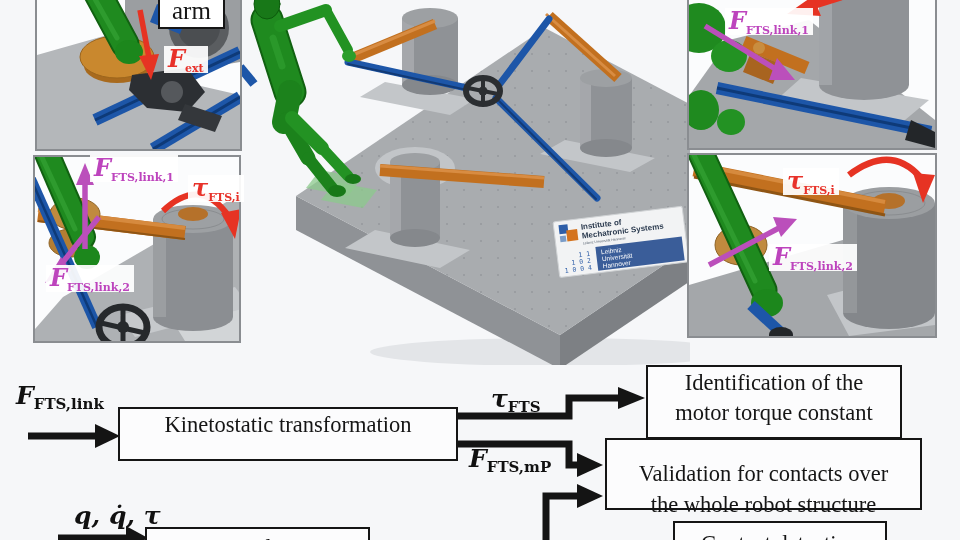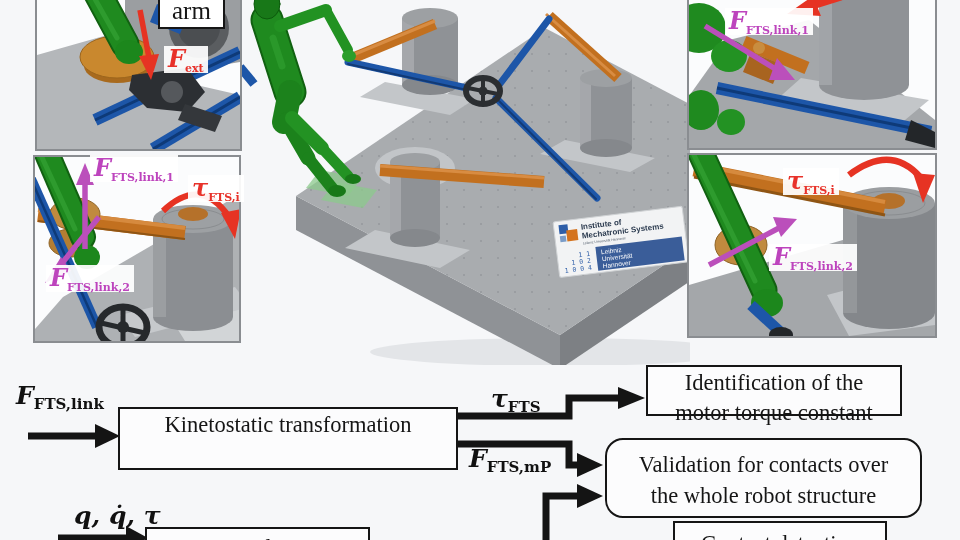--- a/index.html
+++ b/index.html
@@ -355,28 +355,28 @@
   <div class="mlabel" style="left:491px;top:386px;">
     <span class="sym">τ</span><span class="sub">FTS</span>
   </div>
   <div class="mlabel" style="left:469px;top:446px;">
     <span class="sym">F</span><span class="sub">FTS,mP</span>
   </div>
   <div class="mlabel" style="left:58px;top:503px;font-style:italic;font-size:25px;margin-left:16px;">
     <span>q, q̇, τ</span>
   </div>
 
-  <div class="dbox" style="left:118px;top:407px;width:340px;height:63px;">
+  <div class="dbox" style="left:118px;top:407px;width:340px;height:54px;">
     <div>Kinetostatic transformation</div>
   </div>
-  <div class="dbox" style="left:646px;top:365px;width:256px;height:51px;line-height:30px;">
+  <div class="dbox" style="left:646px;top:365px;width:256px;height:74px;line-height:30px;">
     <div>Identification of the</div>
     <div>motor torque constant</div>
   </div>
-  <div class="dbox" style="left:605px;top:438px;width:317px;height:80px;line-height:31px;padding-top:9px;border-radius:18px;">
+  <div class="dbox" style="left:605px;top:438px;width:317px;height:72px;line-height:31px;padding-top:18px;">
     <div>Validation for contacts over</div>
     <div>the whole robot structure</div>
   </div>
   <div class="dbox" style="left:673px;top:521px;width:214px;height:40px;padding-top:6px;">
     <div>Contact detection</div>
   </div>
   <div class="dbox" style="left:145px;top:527px;width:225px;height:40px;padding-top:4px;">
     <div>Cartesian dynamics</div>
   </div>
 

